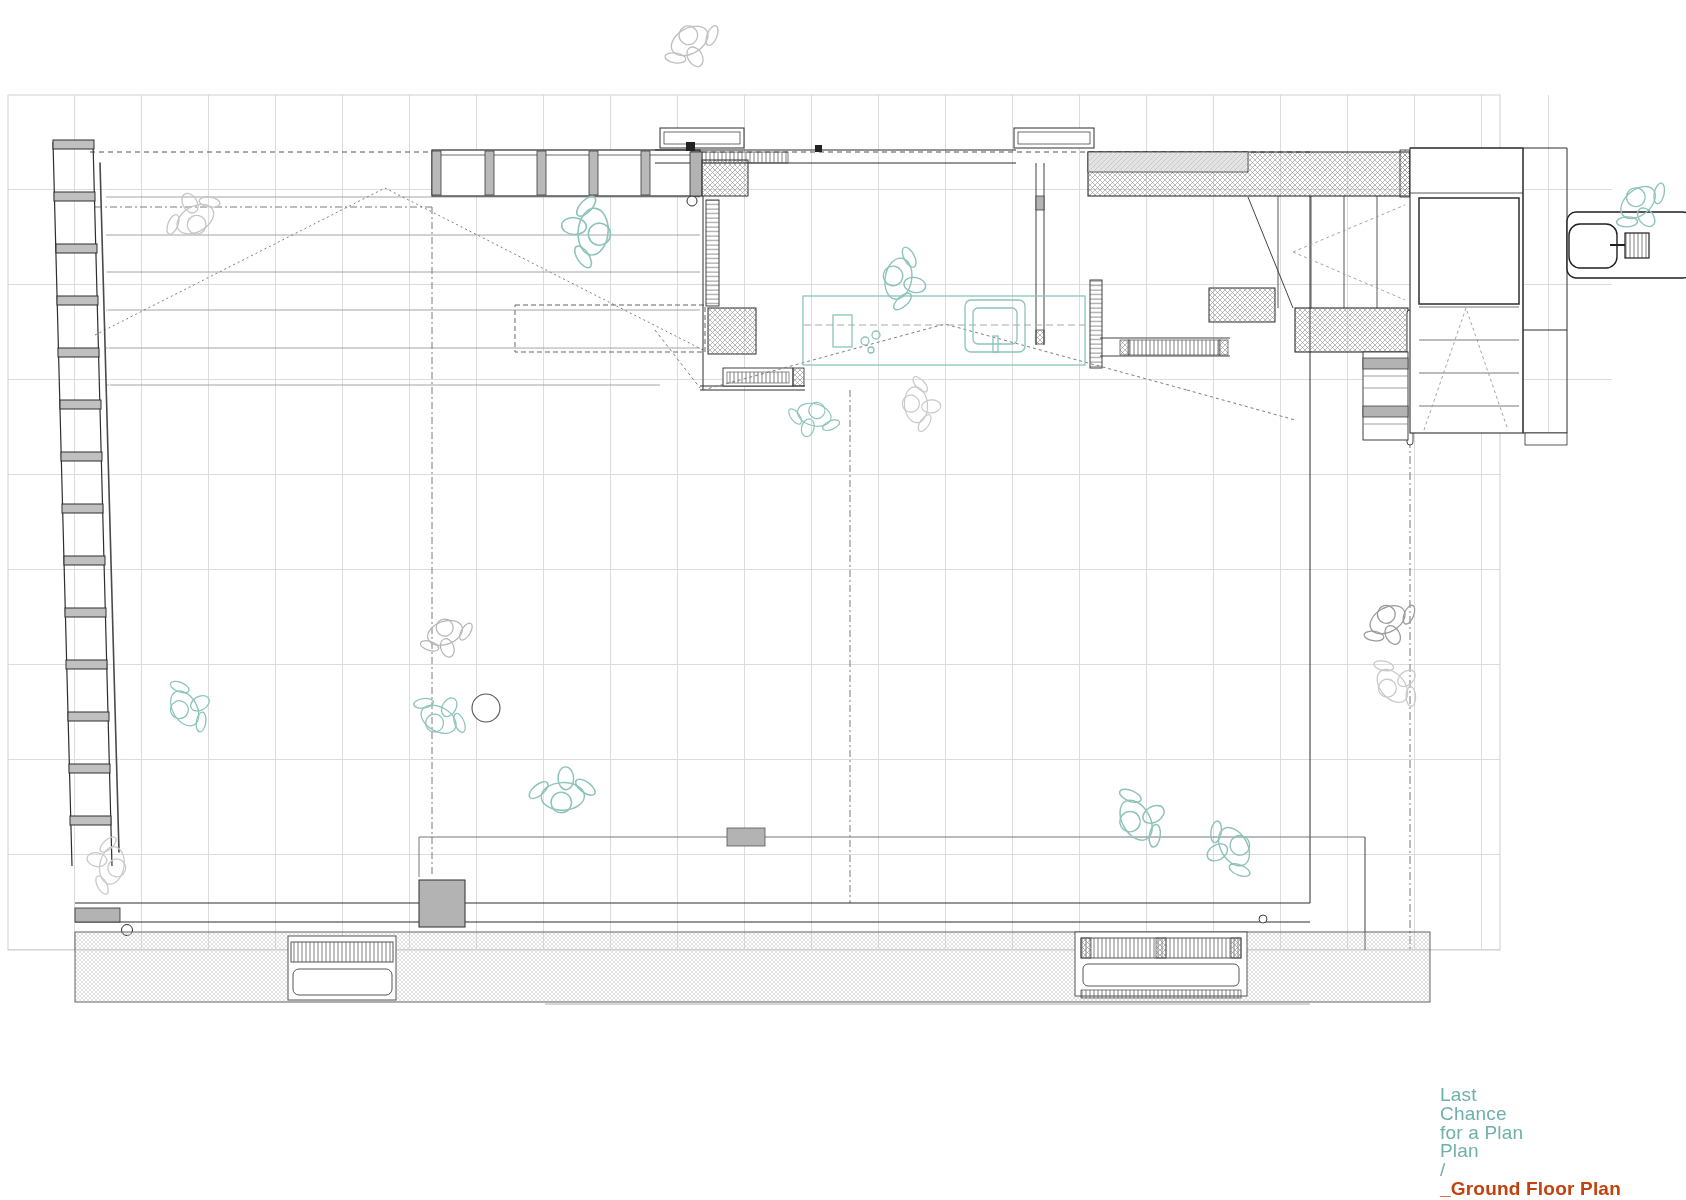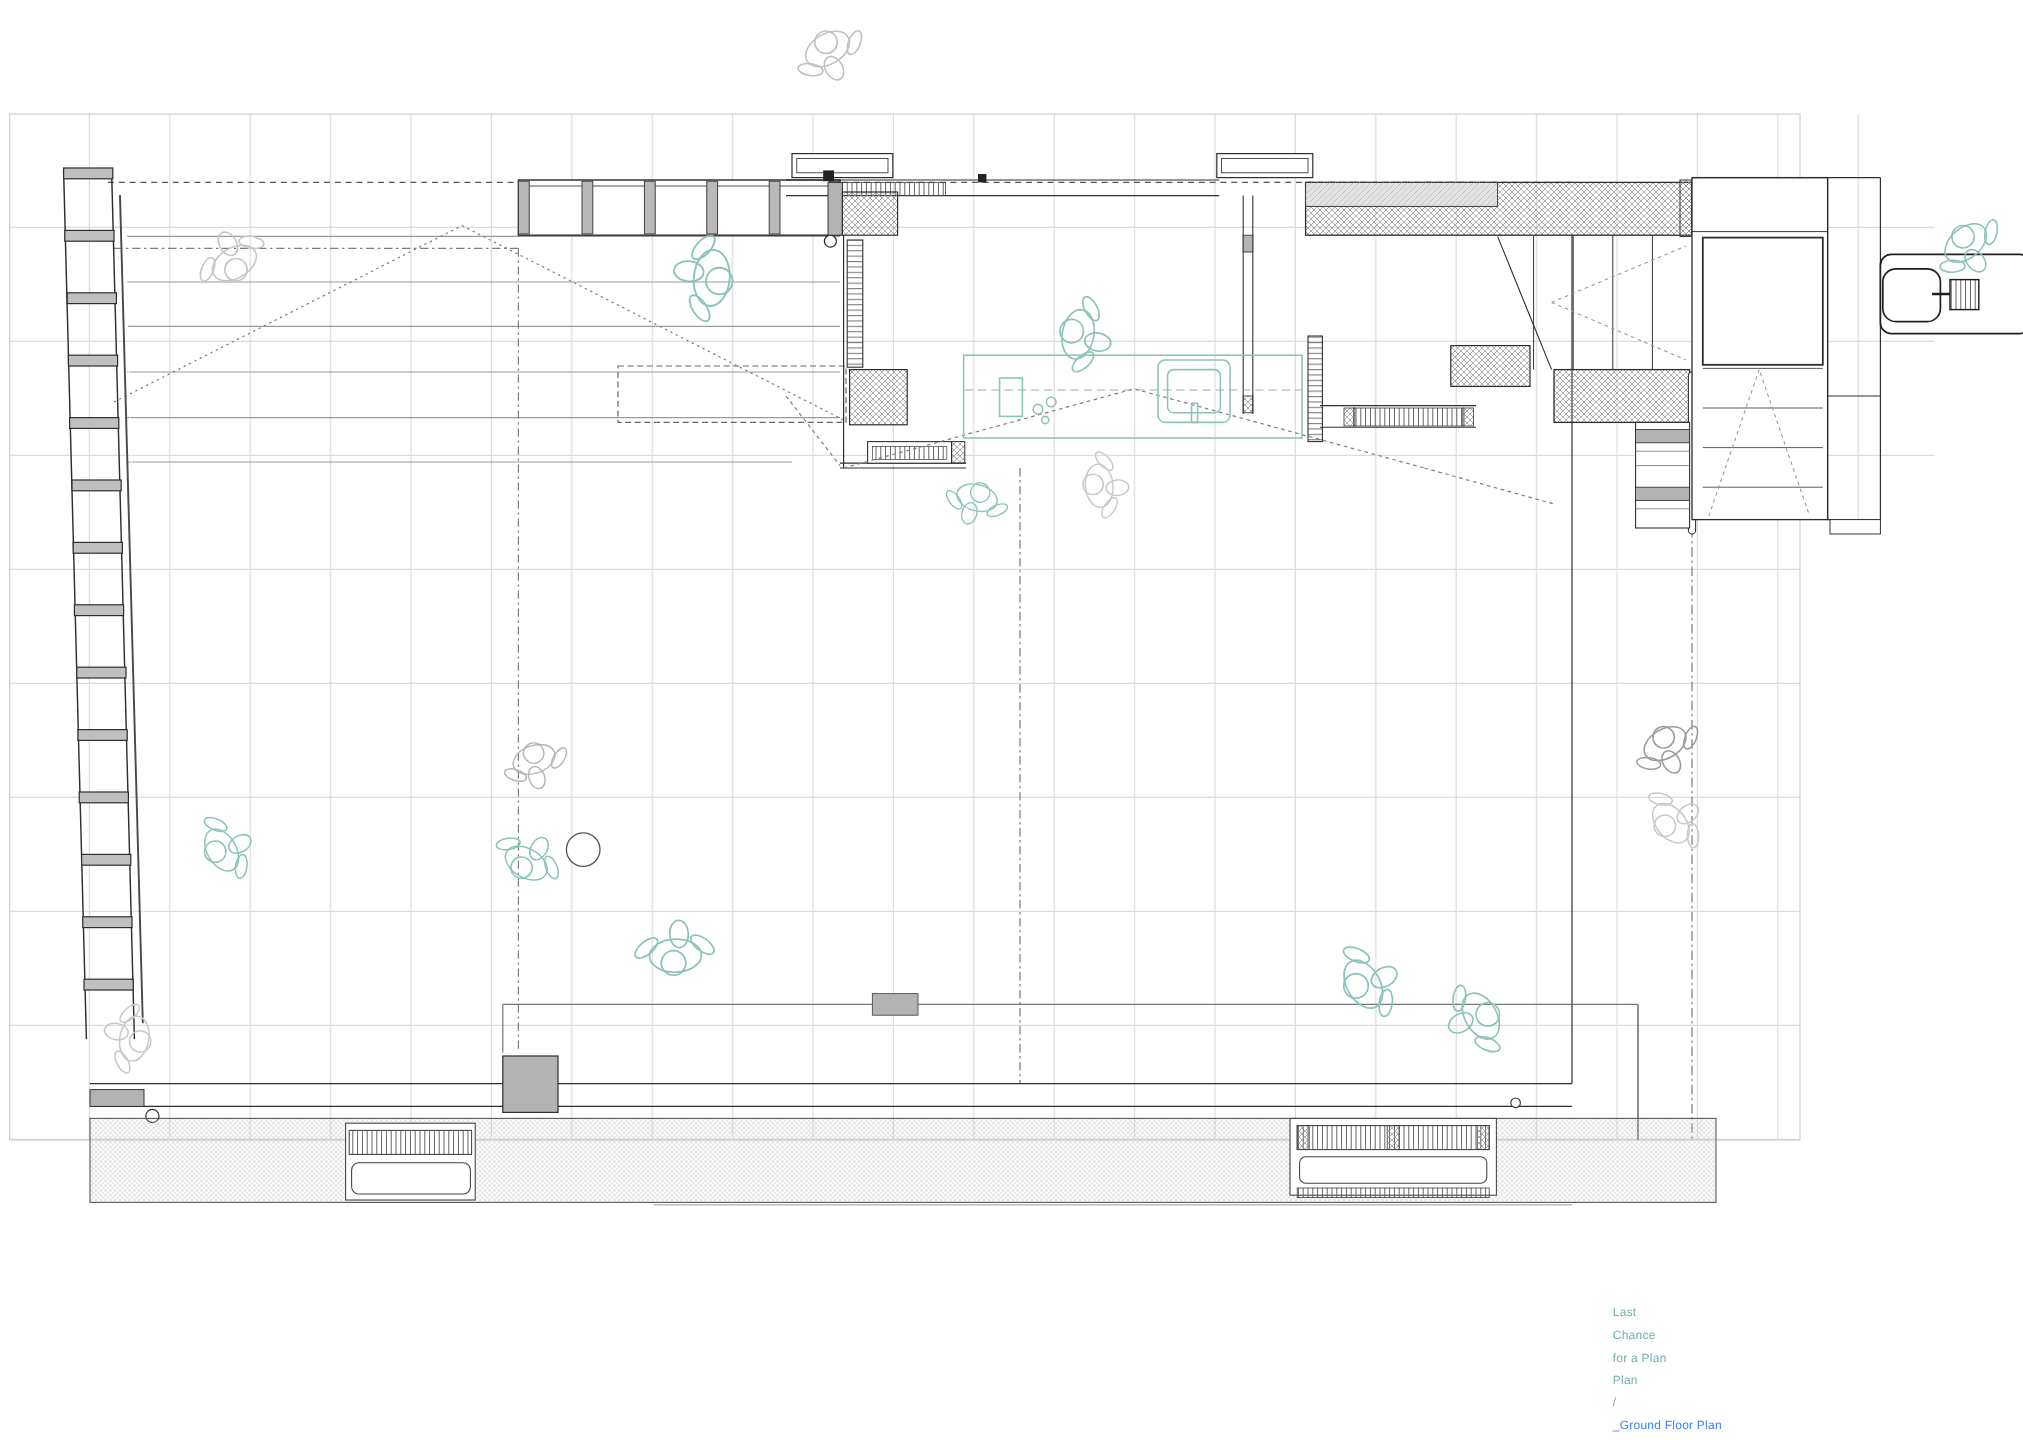--- a/index.html
+++ b/index.html
@@ -1,21 +1,21 @@
 <!DOCTYPE html>
 <html><head>
 <meta charset="utf-8">
 <style>
   html,body{margin:0;padding:0;background:#ffffff;}
   body{width:1686px;height:1200px;position:relative;overflow:hidden;
        font-family:"Liberation Sans", sans-serif;}
   #drawing{position:absolute;left:0;top:0;}
-  #titleblock{position:absolute;left:1344px;top:1086px;width:220px;
-      font-size:10px;line-height:18.8px;letter-spacing:0.2px;color:#6fb0ac;}
-  #titleblock .muted{color:#3b82f6;}
+  #titleblock{position:absolute;left:1440px;top:1086px;width:220px;
+      font-size:19px;line-height:18.8px;letter-spacing:0.2px;color:#6fb0ac;}
+  #titleblock .muted{color:#c2410c;font-weight:bold;}
 </style>
 </head>
 <body>
 
 <svg id="drawing" width="1686" height="1200" viewBox="0 0 1686 1200" xmlns="http://www.w3.org/2000/svg">
   <defs>
     <pattern id="tiles" width="67" height="95" patternUnits="userSpaceOnUse" patternTransform="translate(8,95)">
       <path d="M66.5 0 V95 M0 94.5 H67" stroke="#dcdcdc" stroke-width="1" fill="none"></path>
     </pattern>
     <pattern id="xh" width="5" height="5" patternUnits="userSpaceOnUse">

